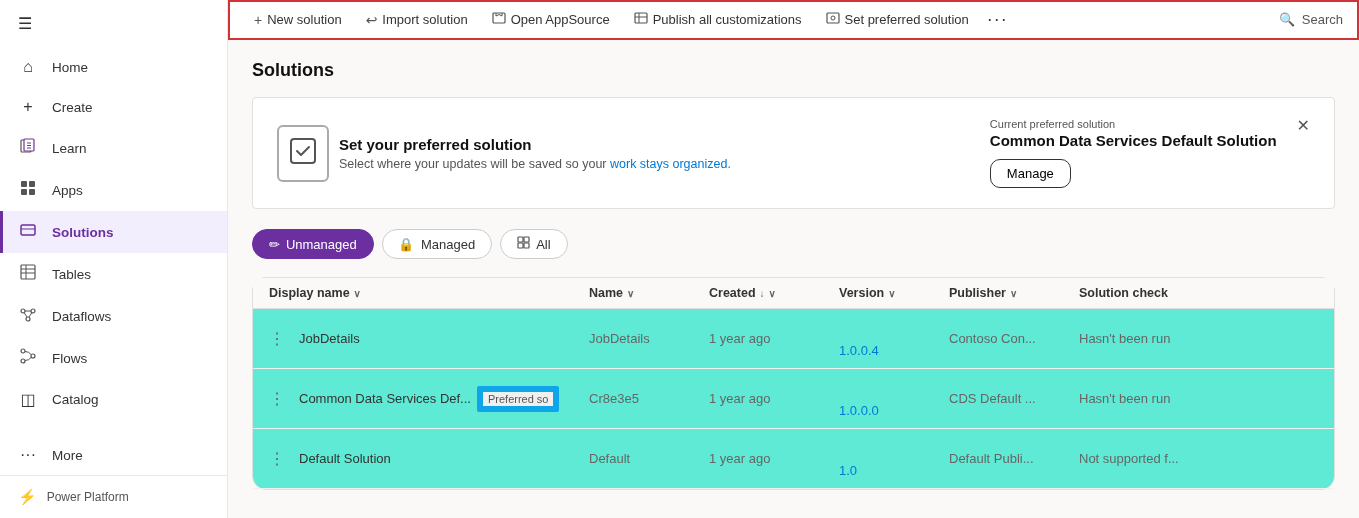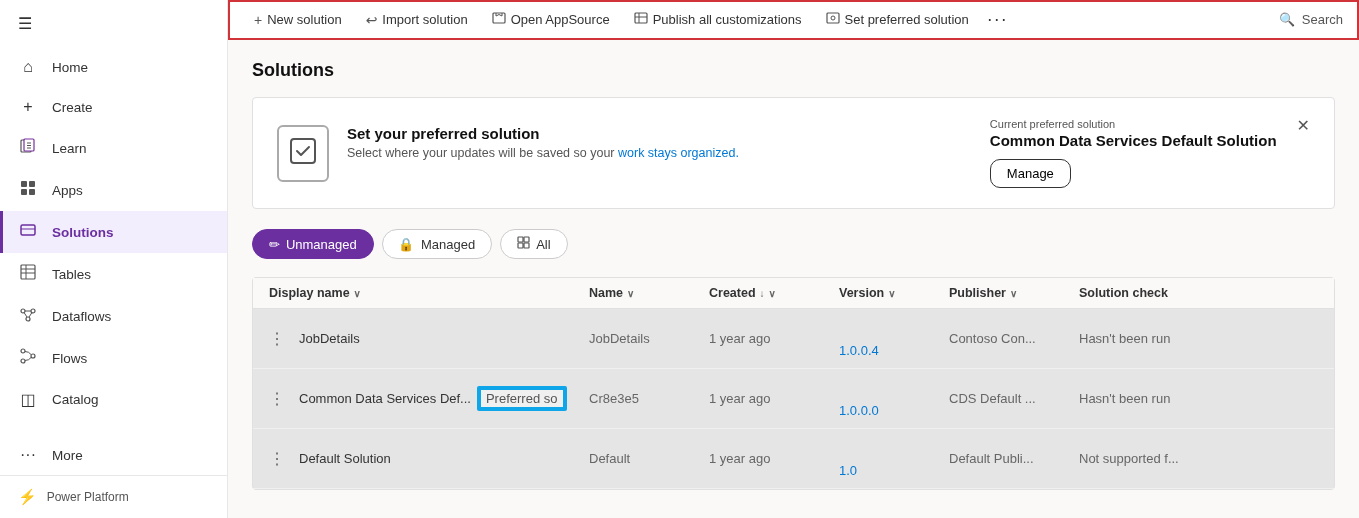--- a/index.html
+++ b/index.html
@@ -116,22 +116,22 @@
       border: 1px solid #e0e0e0;
       border-radius: 4px;
       padding: 20px 24px;
       display: flex;
       align-items: center;
       justify-content: space-between;
       margin-bottom: 20px;
     }
     .banner-left {
       display: flex;
-      align-items: flex-start;
-      gap: 18px;
+      align-items: center;
+      gap: 10px;
     }
     .banner-icon {
       font-size: 32px;
       color: #555;
       border: 2px solid #aaa;
       border-radius: 6px;
       padding: 8px;
       line-height: 1;
     }
     .banner-text h3 {
@@ -202,23 +202,23 @@
     }
     .filter-tab.active {
       background: #6b2fa0;
       color: #fff;
       border-color: #6b2fa0;
     }
     .filter-tab .tab-icon { font-size: 13px; }
 
     
     .solutions-table {
-      background: #e5e5e5;
+      background: #5eead4;
       border: 1px solid #e0e0e0;
-      border-radius: 4px;
+      border-radius: 14px;
       width: 100%;
     }
     .table-header {
       display: grid;
       grid-template-columns: 320px 120px 130px 110px 130px 160px;
       padding: 8px 16px;
       border-bottom: 1px solid #e0e0e0;
       background: #faf9f8;
     }
     .th {
@@ -235,23 +235,23 @@
       grid-template-columns: 320px 120px 130px 110px 130px 160px;
       padding: 10px 16px;
       border-bottom: 1px solid #f0f0f0;
       align-items: center;
     }
     .td { font-size: 13px; color: #333; display: flex; align-items: center; gap: 6px; }
     .td.blue { color: #0078d4; cursor: pointer; margin-top: 24px; }
     .td.gray { color: #666; }
     .preferred-badge {
       background: #f0f0f0;
-      border: 4px solid #0ea5e9;
+      border: 6px solid #0ea5e9;
       border-radius: 2px;
-      font-size: 13px;
+      font-size: 11px;
       padding: 1px 5px;
       color: #555;
     }
     .row-menu {
       font-size: 16px;
       color: #666;
       cursor: pointer;
       margin-right: 8px;
     }
     .display-name-cell { display: flex; align-items: center; gap: 6px; }

